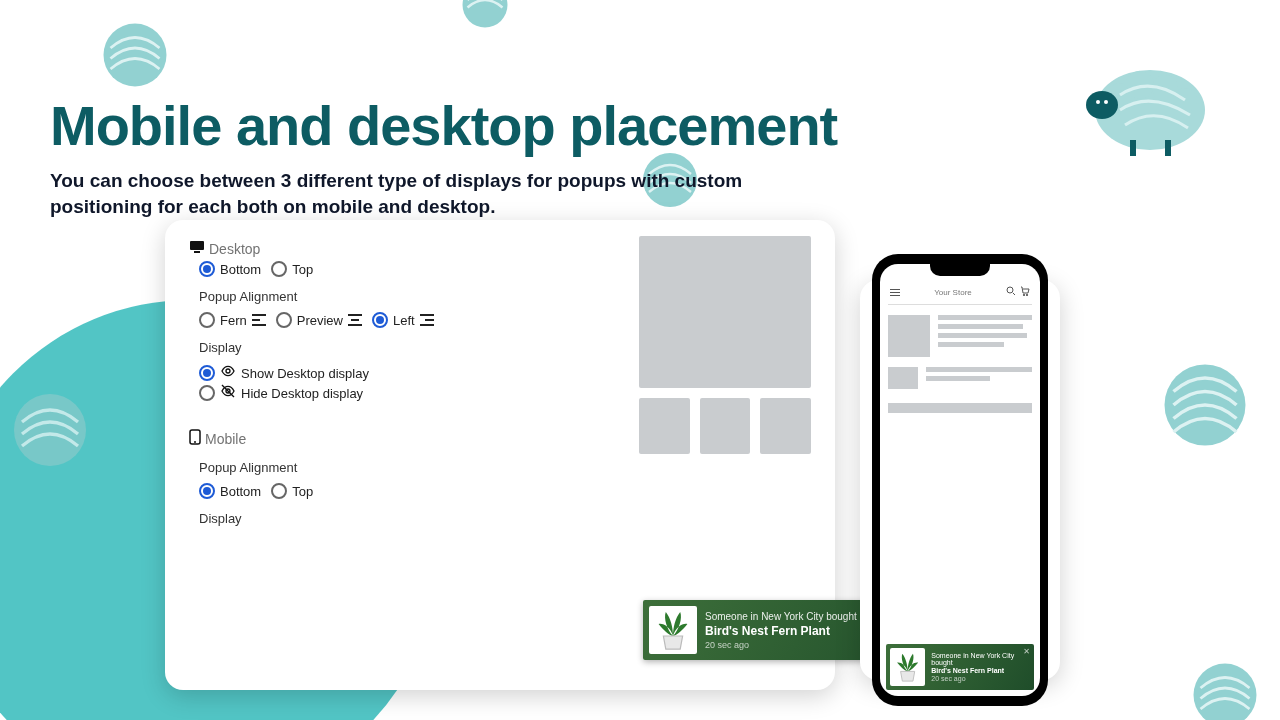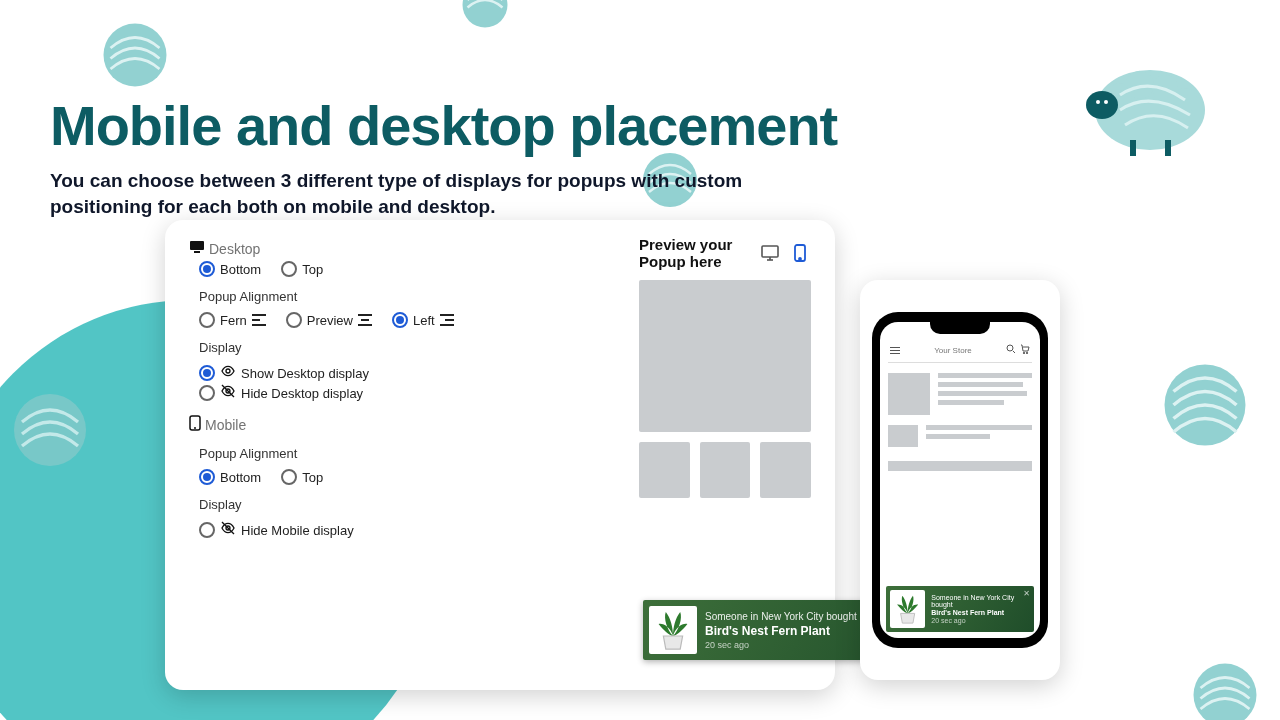--- a/index.html
+++ b/index.html
@@ -7,21 +7,21 @@
   .yarn { position:absolute; width:70px; height:70px; border-radius:50%; opacity:.85; }
   .yarn svg { width:100%; height:100%; }
   .wave { position:absolute; bottom:-80px; left:-60px; width:500px; height:500px; border-radius:50%; background:#3fbfbf; opacity:.9; z-index:0;}
   .hero { position:absolute; left:50px; top:70px; z-index:3; }
   .hero h1 { font-size:56px; font-weight:800; color:#0d5c63; letter-spacing:-1px;margin-top:23px;}
   .hero p { margin-top:10px; font-size:19px; font-weight:700; color:#0f172a; line-height:1.35; max-width:720px;}
   .card { position:absolute; background:#fff; border-radius:18px; box-shadow:0 6px 24px rgba(0,0,0,.18); z-index:5; }
   .settings { left:165px; top:220px; width:670px; height:470px; padding:20px 24px; }
   .section-header { display:flex; align-items:center; gap:4px; font-size:14px; font-weight:500; color:#737373; margin-bottom:4px;}
   .sub { font-size:13px; color:#333; margin:12px 0 8px 10px; }
-  .row { display:flex; align-items:flex-end; gap:10px; margin-left:10px; flex-wrap:wrap;}
+  .row { display:flex; align-items:flex-end; margin-left:10px; flex-wrap:wrap;}
   .radio-group { display:flex; align-items:center; gap:5px; margin-right:10px; cursor:pointer;}
   .radio { width:16px; height:16px; border-radius:50%; border:2px solid #666; display:flex; align-items:center; justify-content:center; background:#fff;}
   .radio.sel { border-color:#1e5bd6; }
   .radio.sel::after { content:""; width:8px; height:8px; border-radius:50%; background:#1e5bd6; }
   .rlabel { font-size:13px; color:#222; }
   .align-ico { width:14px; height:12px; display:inline-flex; flex-direction:column; justify-content:space-between;}
   .align-ico span{ height:2px; background:#222;}
   .eye, .eye-off { width:16px; height:16px; }
   .preview-area { position:absolute; left:474px; top:16px; right:24px; bottom:20px; }
   .preview-head { display:flex; justify-content:space-between; align-items:center; margin-bottom:10px;}
@@ -35,21 +35,21 @@
   .prev-row .ph { flex:1; height:56px;}
   .popup { position:absolute; display:flex; align-items:center; gap:8px; background:linear-gradient(120deg,#3d6f3a,#1f4d2a); color:#fff; height:60px; border-radius:2px; box-shadow:0 2px 6px rgba(0,0,0,.3); }
   .popup.desk { left:478px; bottom:30px; width:320px; padding:6px; }
   .popup .thumb { width:48px; height:48px; background:#fff; border-radius:2px; display:flex; align-items:center; justify-content:center;}
   .popup .txt { display:flex; flex-direction:column; gap:2px; font-size:11px;}
   .popup .txt .t1 { opacity:.9; font-size:10px;}
   .popup .txt .t2 { font-weight:700; font-size:12px;}
   .popup .txt .t3 { opacity:.7; font-size:9px;}
   .popup .close { position:absolute; top:4px; right:6px; font-size:10px; opacity:.7;}
   .phone-card { left:860px; top:280px; width:200px; height:400px; display:flex; align-items:center; justify-content:center; }
-  .phone { width:176px; height:336px; background:#000; border-radius:26px; padding:10px 8px; position:relative;}
+  .phone { width:176px; height:452px; background:#000; border-radius:26px; padding:10px 8px; position:relative;}
   .notch { position:absolute; top:8px; left:50%; transform:translateX(-50%); width:60px; height:14px; background:#000; border-radius:0 0 10px 10px; z-index:2;}
   .screen { width:100%; height:100%; background:#fff; border-radius:18px; overflow:hidden; position:relative; padding:8px;}
   .screen-top { display:flex; justify-content:space-between; align-items:center; font-size:8px; color:#777; border-bottom:1px solid #ddd; padding:4px 2px 6px; margin-top:10px;}
   .screen-icons { display:flex; gap:4px;}
   .sk-row { display:flex; gap:8px; margin-top:10px; align-items:flex-start;}
   .sk-box { width:42px; height:42px; background:#c9cccf;}
   .sk-lines { flex:1; display:flex; flex-direction:column; gap:4px;}
   .sk-lines span { height:5px; background:#c9cccf;}
   .sk-bar { height:10px; background:#c9cccf; margin-top:14px;}
   .phone-popup { position:absolute; left:6px; right:6px; bottom:6px; height:46px; background:linear-gradient(120deg,#3d6f3a,#1f4d2a); color:#fff; display:flex; gap:6px; padding:4px; align-items:center; border-radius:2px;}
@@ -187,21 +187,21 @@
       <span class="radio"></span>
       <span><svg class="eye-off" viewBox="0 0 24 24" fill="none" stroke="#111" stroke-width="2">
             <path d="M3 12s3.5-7 9-7 9 7 9 7-3.5 7-9 7-9-7-9-7z"></path>
             <circle cx="12" cy="12" r="3"></circle>
             <line x1="3" y1="3" x2="21" y2="21"></line>
           </svg></span>
       <span class="rlabel">Hide Desktop display</span>
     </div>
   </div>
 
-  <div class="section-header" style="margin-top:12px">
+  <div class="section-header" style="margin-top:26px">
     <span><svg width="12" height="16" viewBox="0 0 12 16">
           <rect x="1" y="1" width="10" height="14" rx="2" fill="none" stroke="#111" stroke-width="1.5"></rect>
           <circle cx="6" cy="13" r="1" fill="#111"></circle>
         </svg></span>
     <span>Mobile</span>
   </div>
 
   <div class="sub">Popup Alignment</div>
   <div class="row">
     <div class="radio-group">
@@ -209,50 +209,23 @@
         <span class="rlabel">Bottom</span>
       </div>
     <div class="radio-group">
         <span class="radio"></span>
         <span class="rlabel">Top</span>
       </div>
   </div>
 
   <div class="sub">Display</div>
   <div style="margin-left:10px">
-    <div class="radio-group" style="margin-bottom:8px">
-      <span class="radio"></span>
-      <span><svg class="eye-off" viewBox="0 0 24 24" fill="none" stroke="#111" stroke-width="2">
-            <path d="M3 12s3.5-7 9-7 9 7 9 7-3.5 7-9 7-9-7-9-7z"></path>
-            <circle cx="12" cy="12" r="3"></circle>
-            <line x1="3" y1="3" x2="21" y2="21"></line>
-          </svg></span>
-      <span class="rlabel">Hide Mobile display</span>
-    </div>
   </div>
 
   <div class="preview-area">
-    <div class="preview-head">
-      <span class="preview-title">Preview your Popup here</span>
-      <div class="preview-toggle">
-        <span class="ic">
-            <svg width="20" height="18" viewBox="0 0 20 18" fill="none" stroke="#555" stroke-width="1.6">
-              <rect x="2" y="2" width="16" height="11" rx="1"></rect>
-              <line x1="7" y1="16" x2="13" y2="16"></line>
-              <line x1="10" y1="13" x2="10" y2="16"></line>
-            </svg>
-          </span>
-        <span class="ic sel">
-            <svg width="16" height="20" viewBox="0 0 16 20" fill="none" stroke="#1e5bd6" stroke-width="1.8">
-              <rect x="3" y="2" width="10" height="16" rx="2"></rect>
-              <circle cx="8" cy="16" r="1" fill="#1e5bd6"></circle>
-            </svg>
-          </span>
-      </div>
-    </div>
     <div class="ph prev-big"></div>
     <div class="prev-row">
       <div class="ph"></div>
       <div class="ph"></div>
       <div class="ph"></div>
     </div>
   </div>
 
   <div class="popup desk">
     <div class="thumb plant">

